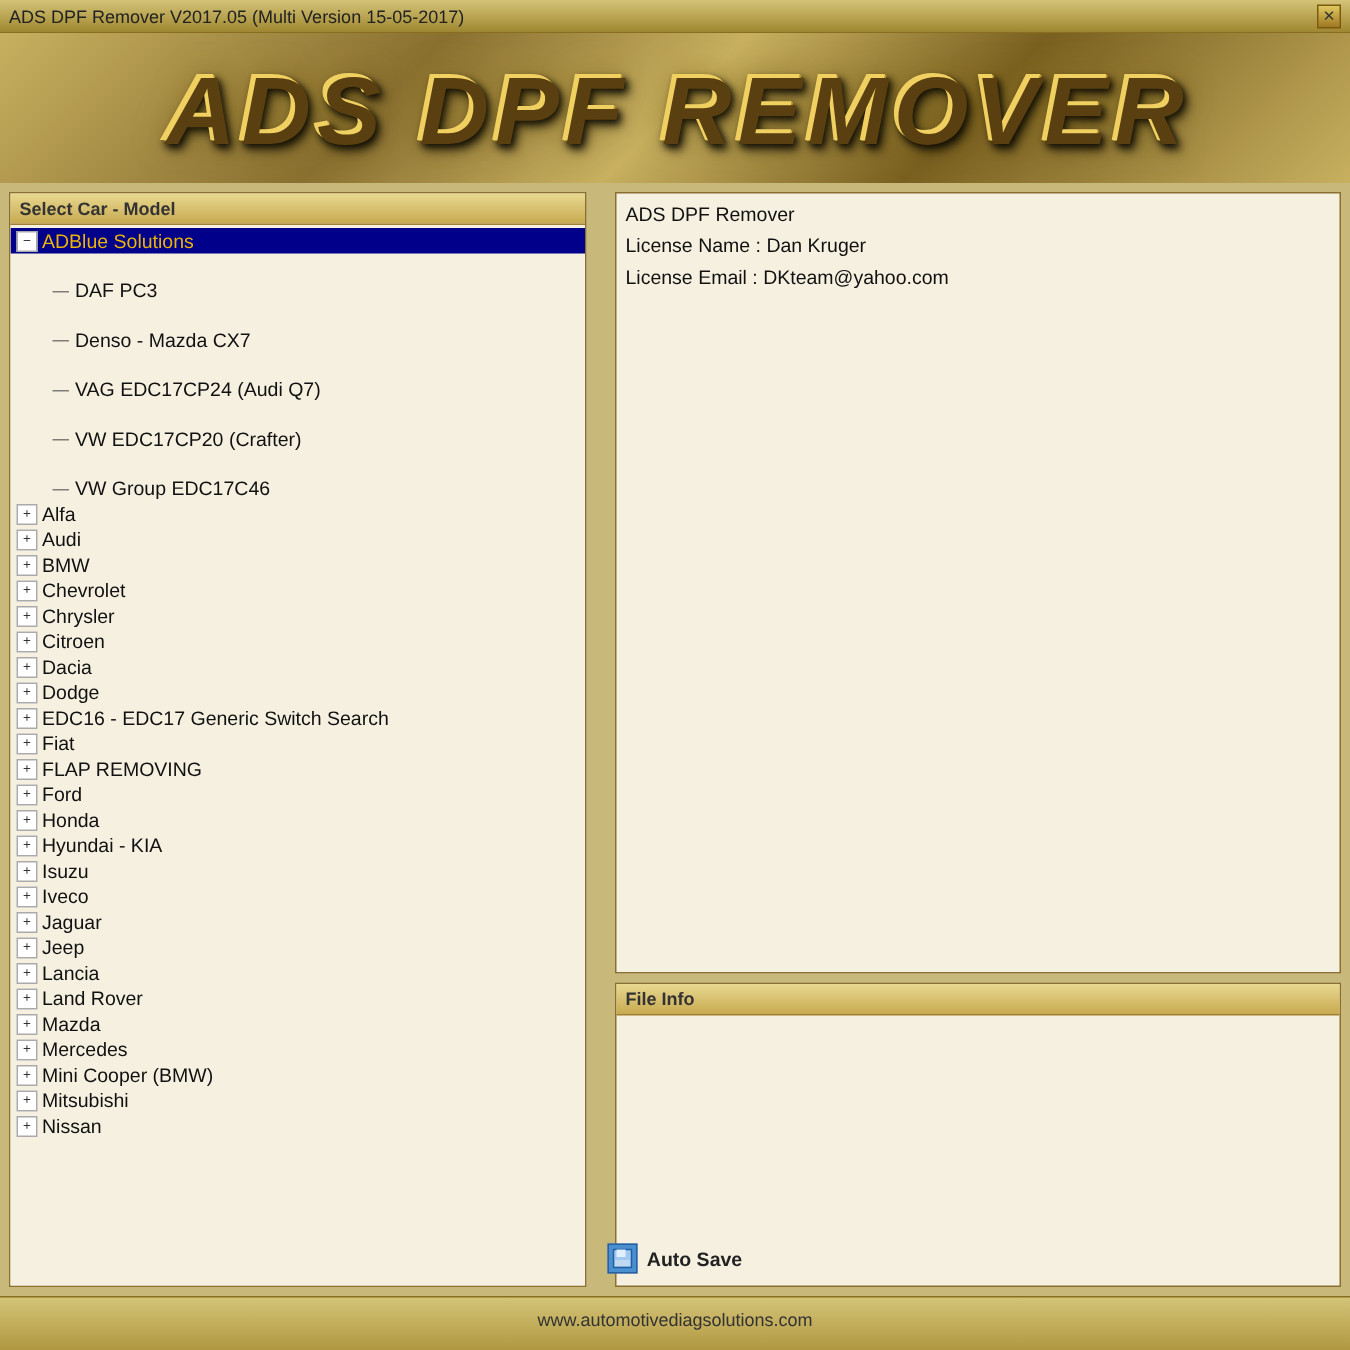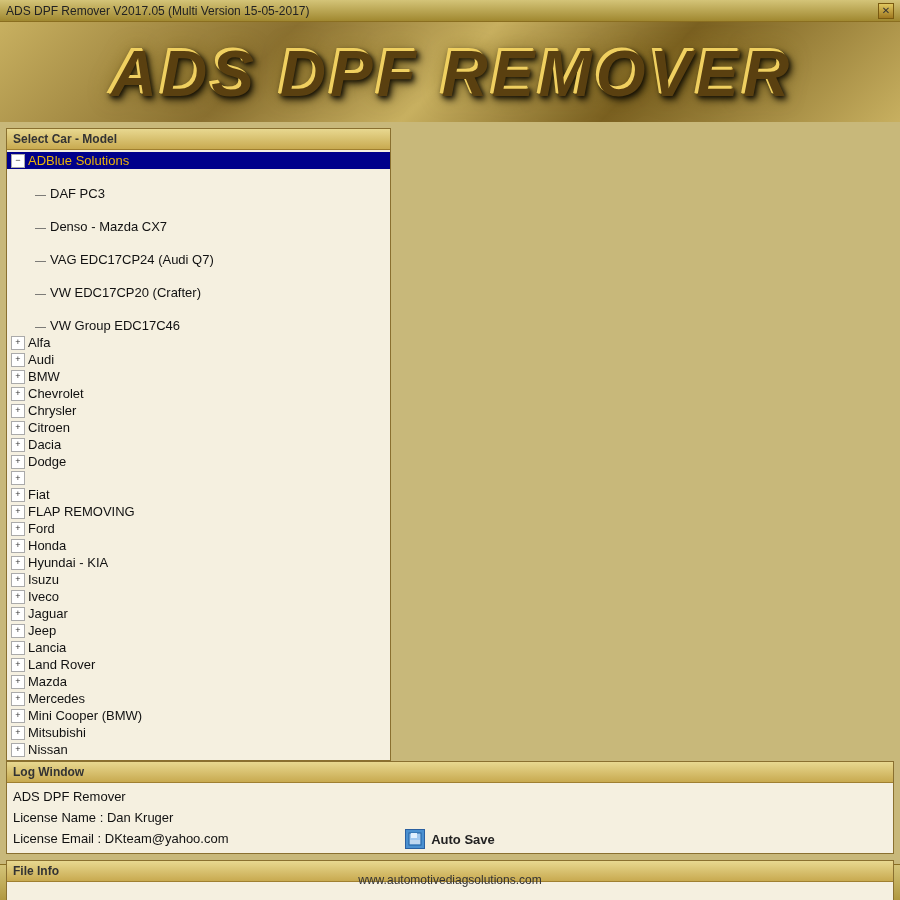--- a/index.html
+++ b/index.html
@@ -62,25 +62,24 @@
       font-family: 'Arial Black', Arial, sans-serif;
       background: linear-gradient(to bottom, #f0d860, #c89020, #f0d060, #a07010);
       -webkit-background-clip: text;
       -webkit-text-fill-color: transparent;
       filter: drop-shadow(2px 3px 3px rgba(0,0,0,0.8));
     }
 
     
     .main-content {
       display: flex;
-      gap: 0;
+      gap: 13px;
       padding: 6px;
       height: calc(900px - 22px - 100px - 36px);
       background: #c8b87a;
-      flex-direction: column;
     }
 
     
     .left-panel {
       width: 385px;
       display: flex;
       flex-direction: column;
       border: 1px solid #8a7030;
       background: #f5f0e0;
       margin-right: 6px;
@@ -298,20 +297,21 @@
         <div class="tree-item">
           <span class="expand-icon">+</span>
           <span class="item-label">Dacia</span>
         </div>
         <div class="tree-item">
           <span class="expand-icon">+</span>
           <span class="item-label">Dodge</span>
         </div>
         <div class="tree-item">
           <span class="expand-icon">+</span>
+          <span class="item-label">EDC16 - EDC17 Generic Switch Search</span>
         </div>
         <div class="tree-item">
           <span class="expand-icon">+</span>
           <span class="item-label">Fiat</span>
         </div>
         <div class="tree-item">
           <span class="expand-icon">+</span>
           <span class="item-label">FLAP REMOVING</span>
         </div>
         <div class="tree-item">
@@ -369,21 +369,20 @@
         <div class="tree-item">
           <span class="expand-icon">+</span>
           <span class="item-label">Nissan</span>
         </div>
       </div>
   </div>
 
   <div class="right-panel">
 
     <div class="log-panel">
-      <div class="panel-title">Log Window</div>
       <div class="log-content" id="log-content">
           <div>ADS DPF Remover</div>
           <div>License Name : Dan Kruger</div>
           <div>License Email : DKteam@yahoo.com</div>
         </div>
     </div>
 
     <div class="file-info-panel">
       <div class="panel-title">File Info</div>
       <div class="file-content"></div>

